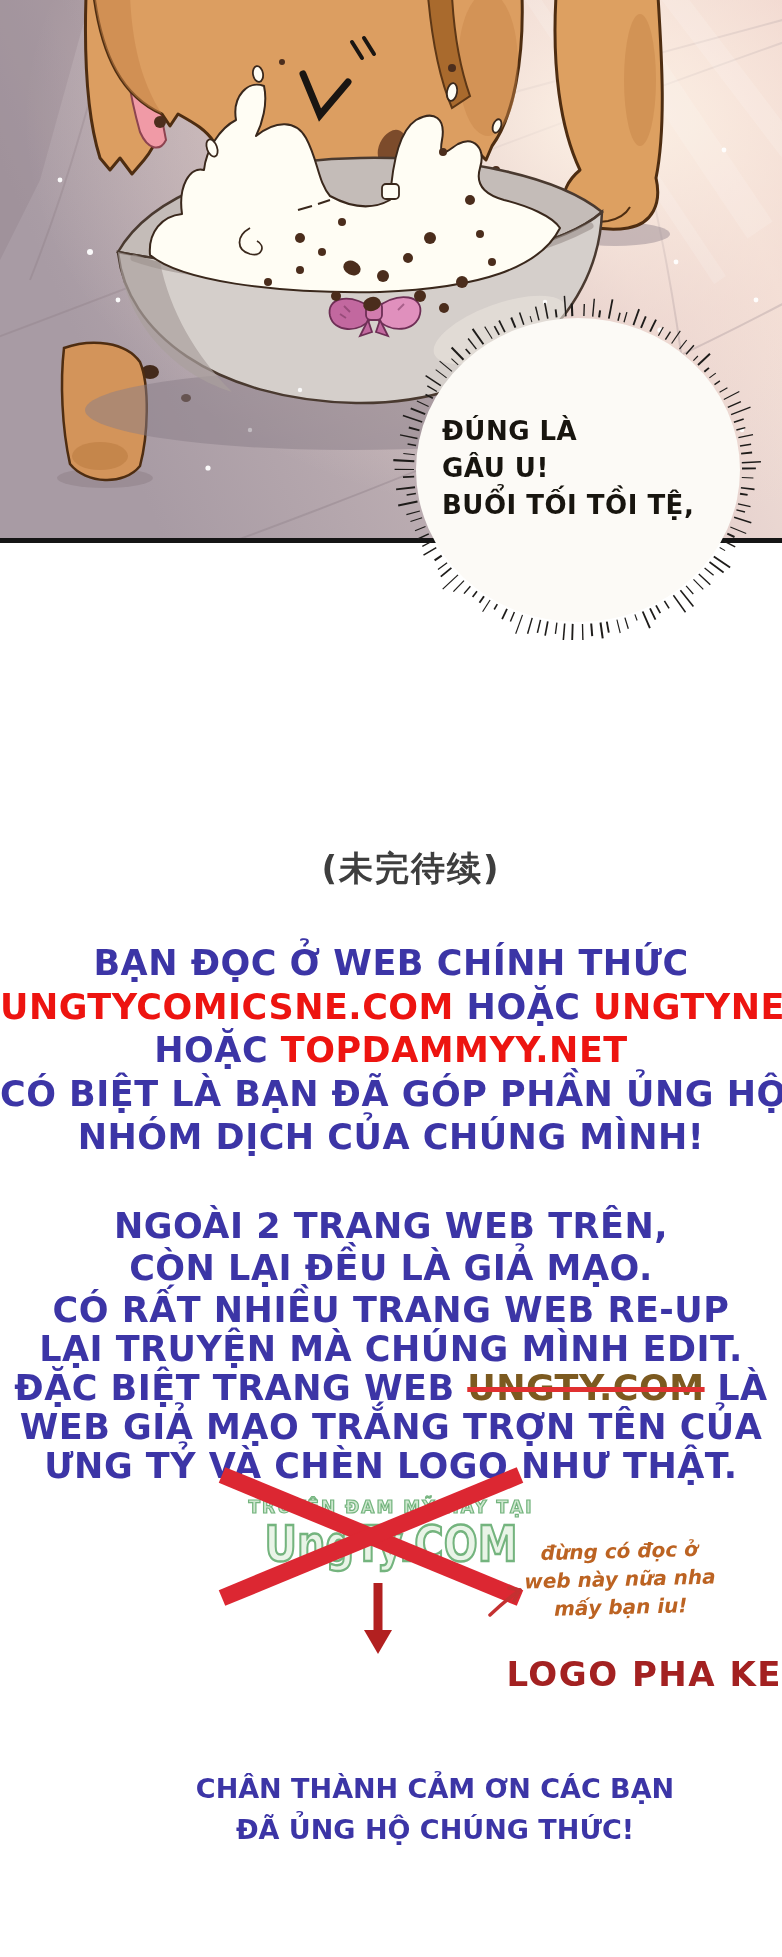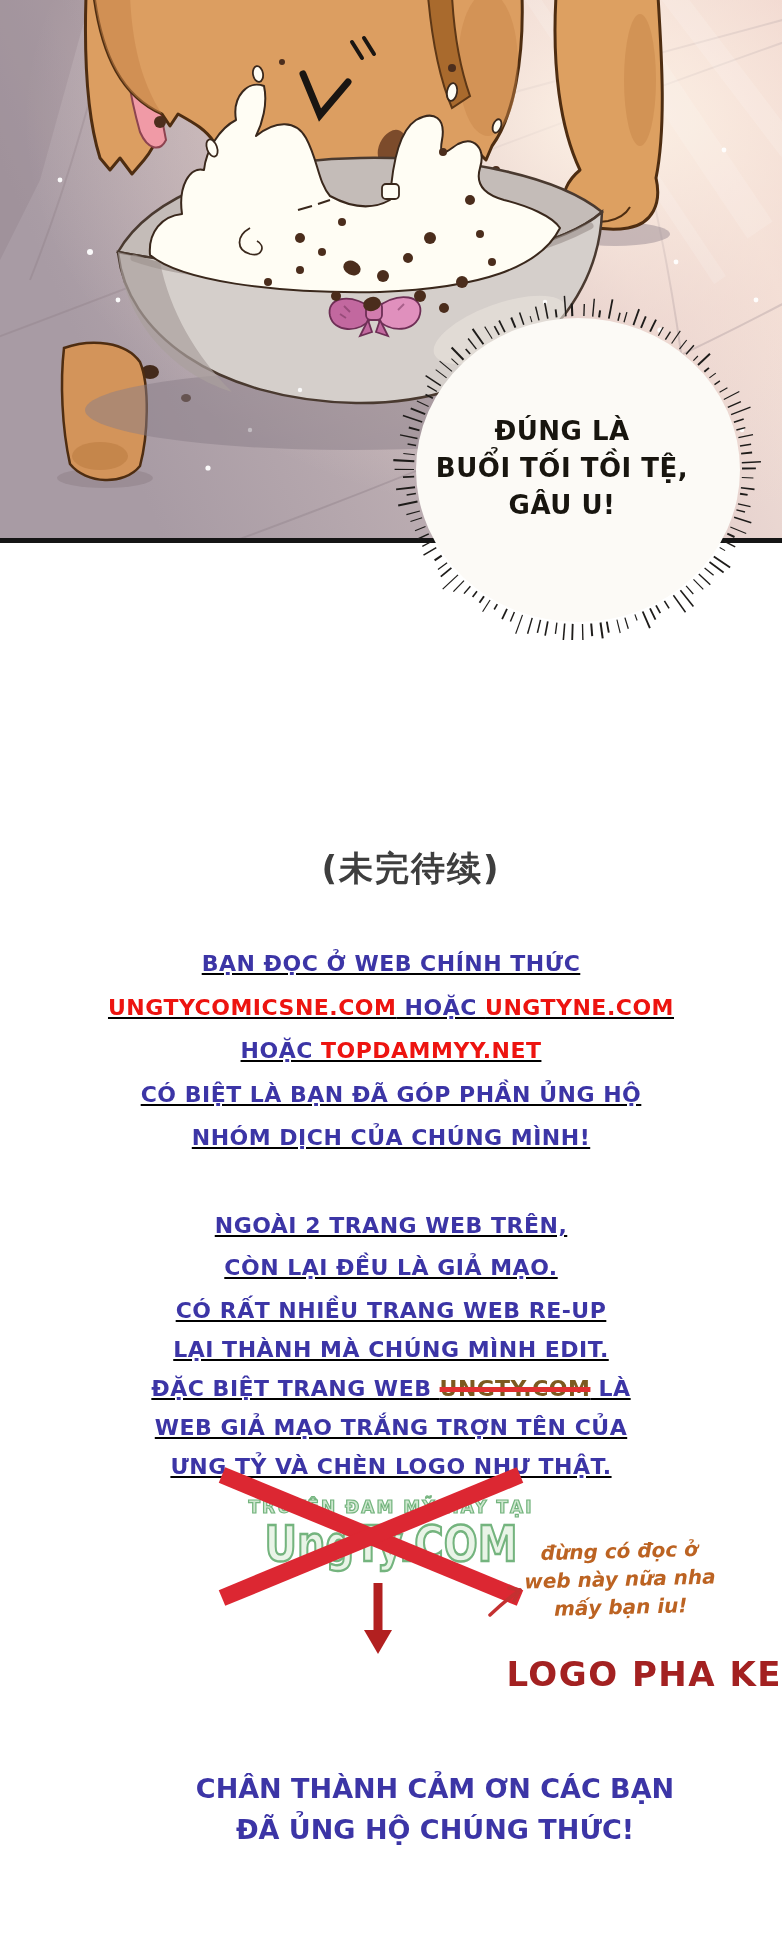--- a/index.html
+++ b/index.html
@@ -9,24 +9,24 @@
   .abs{position:absolute;}
   .centered{left:0;width:782px;text-align:center;}
   .tline{white-space:nowrap;}
   .seg{white-space:pre;}
   .seg-blue{color:var(--blue);}
   .seg-red{color:var(--red);}
   .seg-ink{color:var(--bubble_ink);}
   .seg-orange{color:var(--orange);}
   .seg-strike{color:var(--olive);text-decoration:line-through;
               text-decoration-color:var(--strike);text-decoration-thickness:5px;}
-  .bubble-text{left:402px;top:413px;width:320px;text-align:center;font-weight:bold;
+  .bubble-text{left:442px;top:413px;width:320px;text-align:left;font-weight:bold;
                font-size:26px;line-height:37px;letter-spacing:0.5px;}
   .tbc{top:846px;font-size:34px;font-weight:bold;color:#3e3e3e;letter-spacing:2px;padding-left:20px;}
-  .notice{font-weight:bold;font-size:22px;letter-spacing:0.5px;text-decoration:underline;}
+  .notice{font-weight:bold;font-size:35px;letter-spacing:0.5px;}
   #notice-a{top:942px;line-height:43.5px;}
   #notice-b{top:1174px;line-height:42px;margin-top:31px;}
   #notice-c{top:1291px;line-height:39px;}
   .logo-small{top:1497px;font-size:17px;font-weight:bold;letter-spacing:2px;
               color:#cfe8d0;-webkit-text-stroke:1.2px var(--green_outline);}
   .logo-big{top:1515px;font-size:40px;font-weight:bold;color:#e9f4e7;
             -webkit-text-stroke:2px var(--green_outline);transform:scaleY(1.25);
             transform-origin:50% 0;}
   .note{left:503px;top:1537px;width:234px;text-align:center;font-style:italic;
         font-weight:bold;font-size:20px;line-height:28px;color:var(--orange);
@@ -341,40 +341,40 @@
           <line x1="738.4" y1="437.7" x2="753.0" y2="434.6" stroke="#1e1c1a" stroke-width="1.30"></line>
           <line x1="740.0" y1="446.1" x2="751.1" y2="444.3" stroke="#1e1c1a" stroke-width="1.54"></line>
           <line x1="741.1" y1="453.6" x2="752.1" y2="452.5" stroke="#1e1c1a" stroke-width="1.79"></line>
           <line x1="741.8" y1="462.7" x2="760.9" y2="461.7" stroke="#1e1c1a" stroke-width="1.48"></line>
         </g>
     </g>
   </svg>
 
   <div class="abs bubble-text">
       <div class="tline"><span class="seg seg-ink">ĐÚNG LÀ</span></div>
+      <div class="tline"><span class="seg seg-ink">GÂU U!</span></div>
       <div class="tline"><span class="seg seg-ink">BUỔI TỐI TỒI TỆ,</span></div>
-      <div class="tline"><span class="seg seg-ink">GÂU U!</span></div>
     </div>
 
   <div class="abs centered tbc">(未完待续)</div>
 
   <div id="notice-a" class="abs centered notice">
       <div class="tline"><span class="seg seg-blue">BẠN ĐỌC Ở WEB CHÍNH THỨC</span></div>
       <div class="tline"><span class="seg seg-red">UNGTYCOMICSNE.COM</span><span class="seg seg-blue"> HOẶC </span><span class="seg seg-red">UNGTYNE.COM</span></div>
       <div class="tline"><span class="seg seg-blue">HOẶC </span><span class="seg seg-red">TOPDAMMYY.NET</span></div>
       <div class="tline"><span class="seg seg-blue">CÓ BIỆT LÀ BẠN ĐÃ GÓP PHẦN ỦNG HỘ</span></div>
       <div class="tline"><span class="seg seg-blue">NHÓM DỊCH CỦA CHÚNG MÌNH!</span></div>
     </div>
   <div id="notice-b" class="abs centered notice">
       <div class="tline"><span class="seg seg-blue">NGOÀI 2 TRANG WEB TRÊN,</span></div>
       <div class="tline"><span class="seg seg-blue">CÒN LẠI ĐỀU LÀ GIẢ MẠO.</span></div>
     </div>
   <div id="notice-c" class="abs centered notice">
       <div class="tline"><span class="seg seg-blue">CÓ RẤT NHIỀU TRANG WEB RE-UP</span></div>
-      <div class="tline"><span class="seg seg-blue">LẠI THÀNH MÀ CHÚNG MÌNH EDIT.</span></div>
+      <div class="tline"><span class="seg seg-blue">LẠI TRUYỆN MÀ CHÚNG MÌNH EDIT.</span></div>
       <div class="tline"><span class="seg seg-blue">ĐẶC BIỆT TRANG WEB </span><span class="seg seg-strike">UNGTY.COM</span><span class="seg seg-blue"> LÀ</span></div>
       <div class="tline"><span class="seg seg-blue">WEB GIẢ MẠO TRẮNG TRỢN TÊN CỦA</span></div>
       <div class="tline"><span class="seg seg-blue">ƯNG TỶ VÀ CHÈN LOGO NHƯ THẬT.</span></div>
     </div>
 
   <div class="abs centered logo-small">TRUYỆN ĐAM MỸ HAY TẠI</div>
   <div class="abs centered logo-big">UngTy.COM</div>
 
   <div class="abs note">
       <div class="tline"><span class="seg seg-orange">đừng có đọc ở</span></div>

